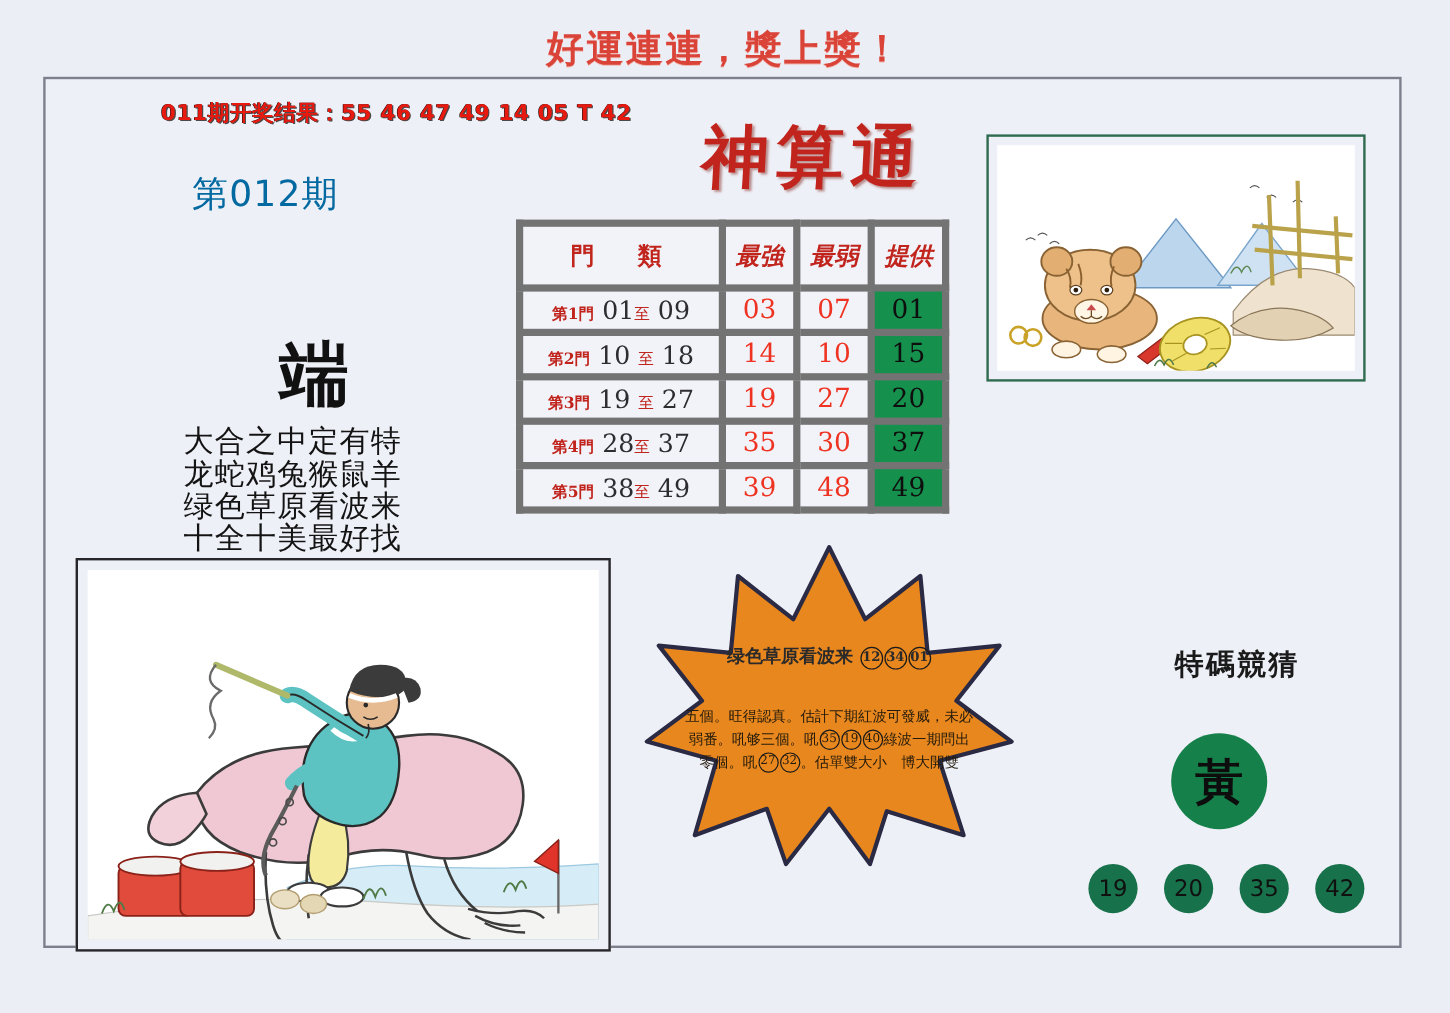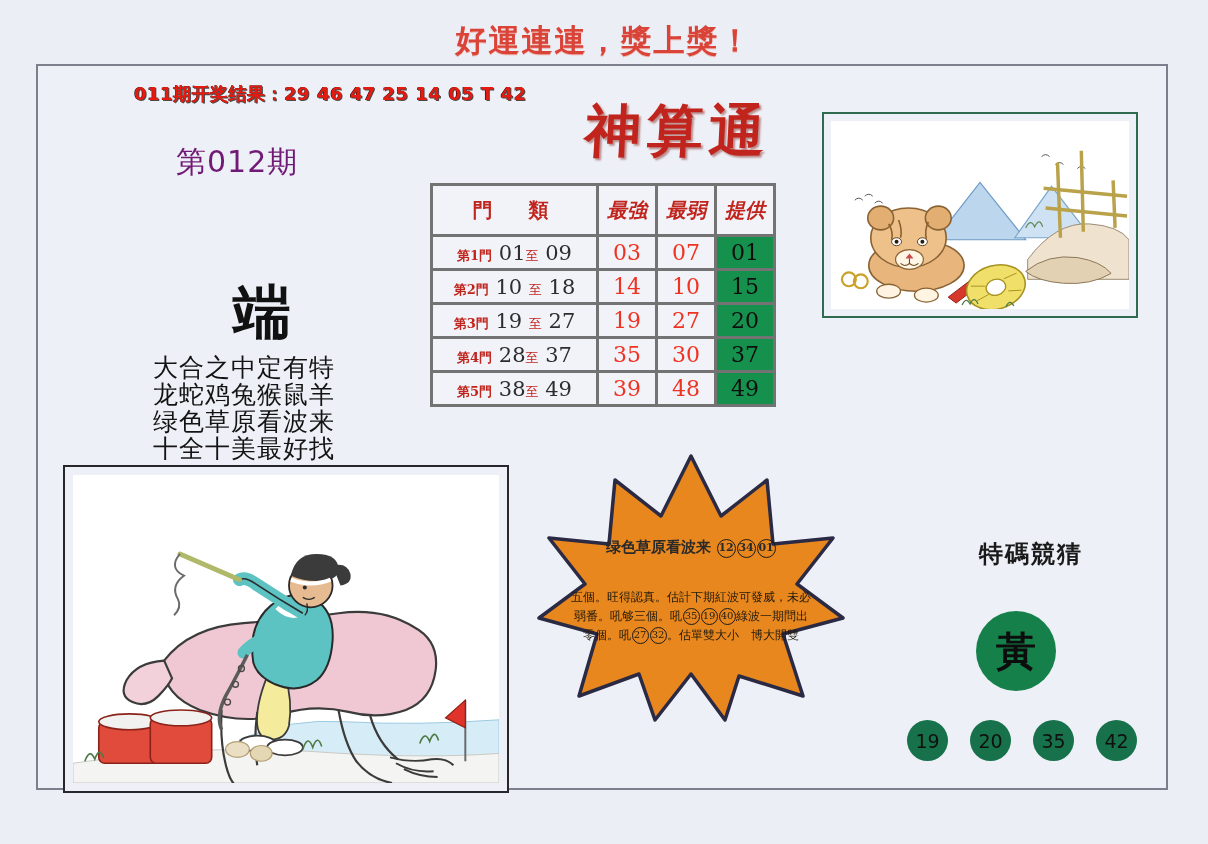--- a/index.html
+++ b/index.html
@@ -29,21 +29,21 @@
   
   .prev-result{
     position:absolute;left:96px;top:16px;
     font-size:18px;font-weight:bold;color:#e8190f;
     letter-spacing:.5px;
     text-shadow:1px 1px 0 #4a4a4a,-0.4px -0.4px 0 #000;
     white-space:nowrap;
   }
   .issue{
     position:absolute;left:122px;top:76px;
-    font-size:30px;color:#701a75;letter-spacing:1px;margin-left:16px;
+    font-size:30px;color:#0369a1;letter-spacing:1px;
   }
   .logo{
     position:absolute;left:510px;top:30px;width:260px;height:72px;
     display:flex;align-items:center;justify-content:center;
     font-size:56px;font-weight:bold;color:#c0241c;
     font-family:"DejaVu Serif","Liberation Serif",serif;
     letter-spacing:6px;
     text-shadow:2px 2px 2px rgba(120,20,10,.45);
     transform:skewX(-3deg);
   }
@@ -61,21 +61,21 @@
   }
   .poem div{white-space:nowrap;}
   
   .tbl{
     position:absolute;left:392px;top:117px;
     border-collapse:collapse;
     background:#f2f3f9;
     border:2px solid #e34a3c;
   }
   .tbl td,.tbl th{
-    border:3px solid #737373;
+    border:6px solid #737373;
     padding:0;text-align:center;vertical-align:middle;
     font-family:"DejaVu Serif","Liberation Serif",serif;
   }
   .th-cat{width:163px;height:48px;font-size:20px;color:#c0241c;font-weight:bold;letter-spacing:8px;}
   .th-n{width:56px;height:48px;font-size:20px;color:#c0241c;font-weight:bold;font-style:italic;}
   .c-cat{height:31px;font-size:21px;color:#2d2d30;white-space:nowrap;}
   .c-cat .men{font-size:13px;color:#c0241c;font-weight:bold;letter-spacing:0;}
   .c-cat .zhi{font-size:13px;color:#c0241c;}
   .c-strong{font-size:22px;color:#ef3322;}
   .c-weak{font-size:22px;color:#ef3322;}
@@ -137,21 +137,21 @@
 </style>
 </head>
 <body>
 
 <div class="banner">
   <div class="banner-text">好運連連，獎上獎！</div>
 </div>
 
 <div class="frame">
 
-  <div class="prev-result">011期开奖结果：29 46 47 25 14 05 T 42</div>
+  <div class="prev-result">011期开奖结果：55 46 47 49 14 05 T 42</div>
   <div class="issue">第012期</div>
   <div class="logo">神算通</div>
 
   <div class="bigchar">端</div>
   <div class="poem">
     <div>大合之中定有特</div>
     <div>龙蛇鸡兔猴鼠羊</div>
     <div>绿色草原看波来</div>
     <div>十全十美最好找</div>
   </div>

